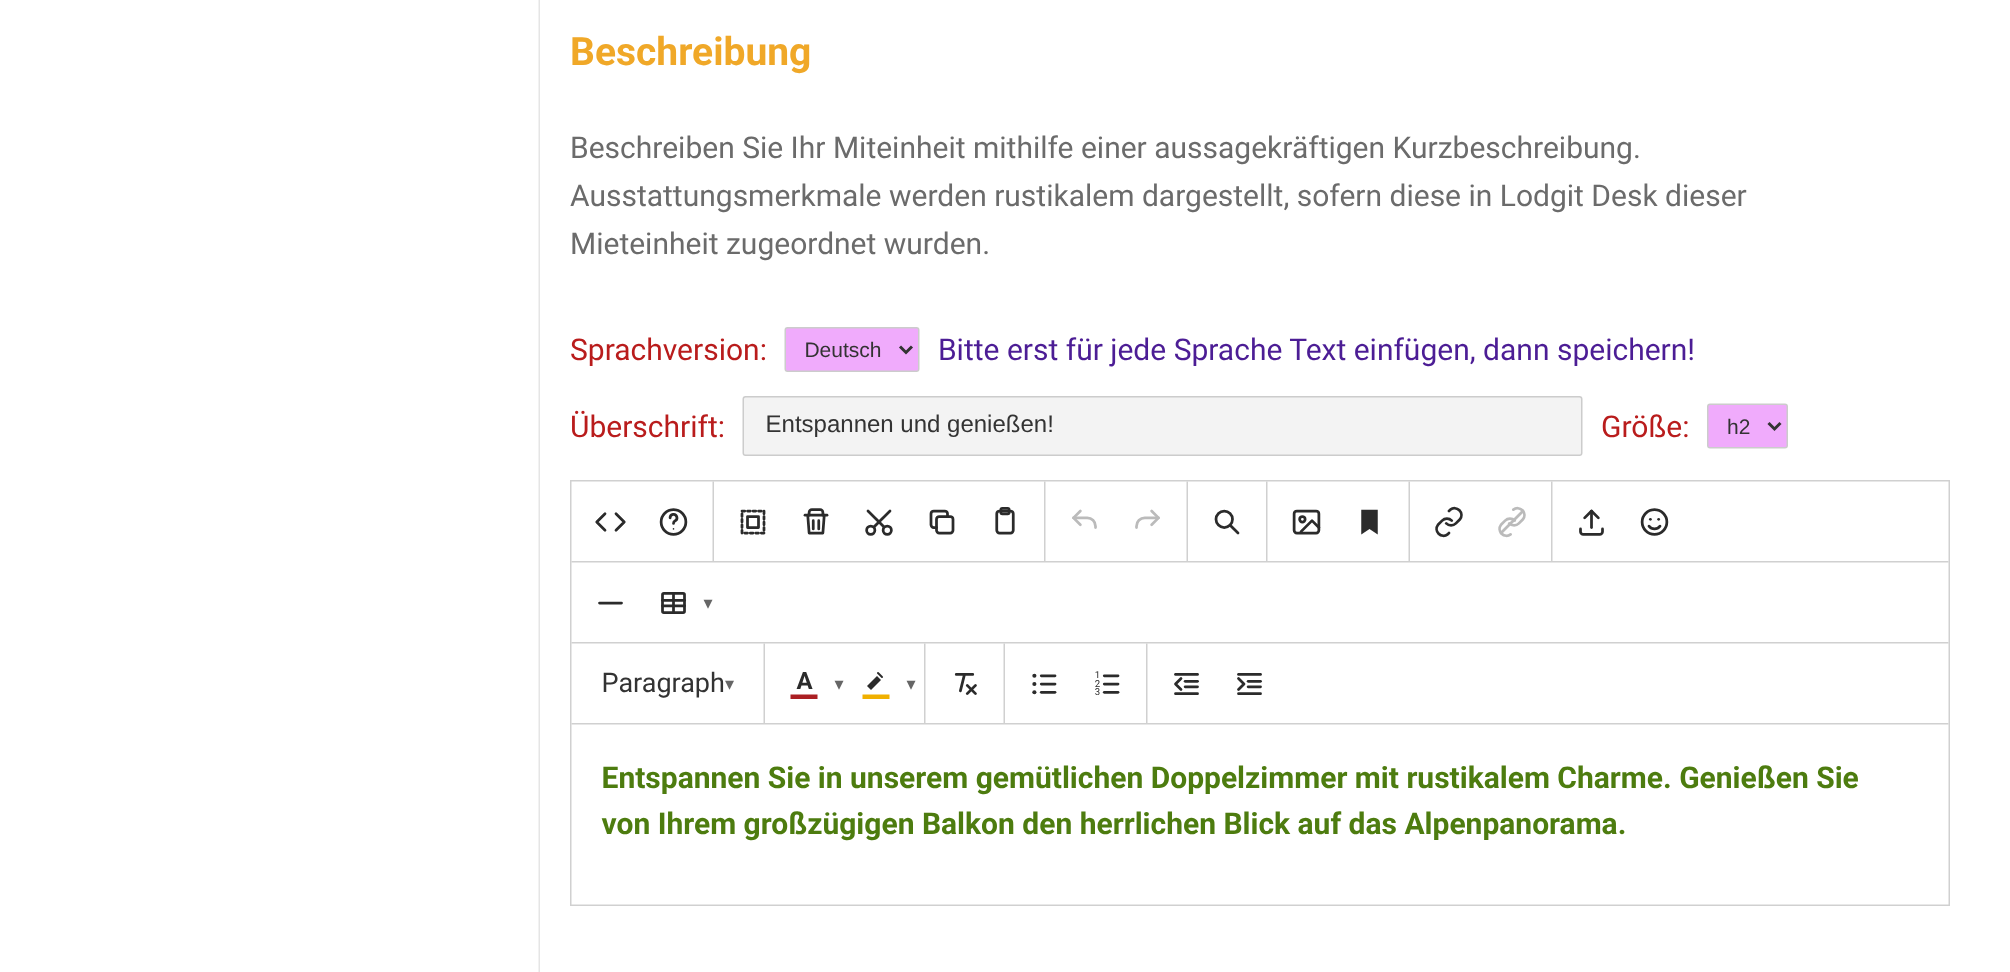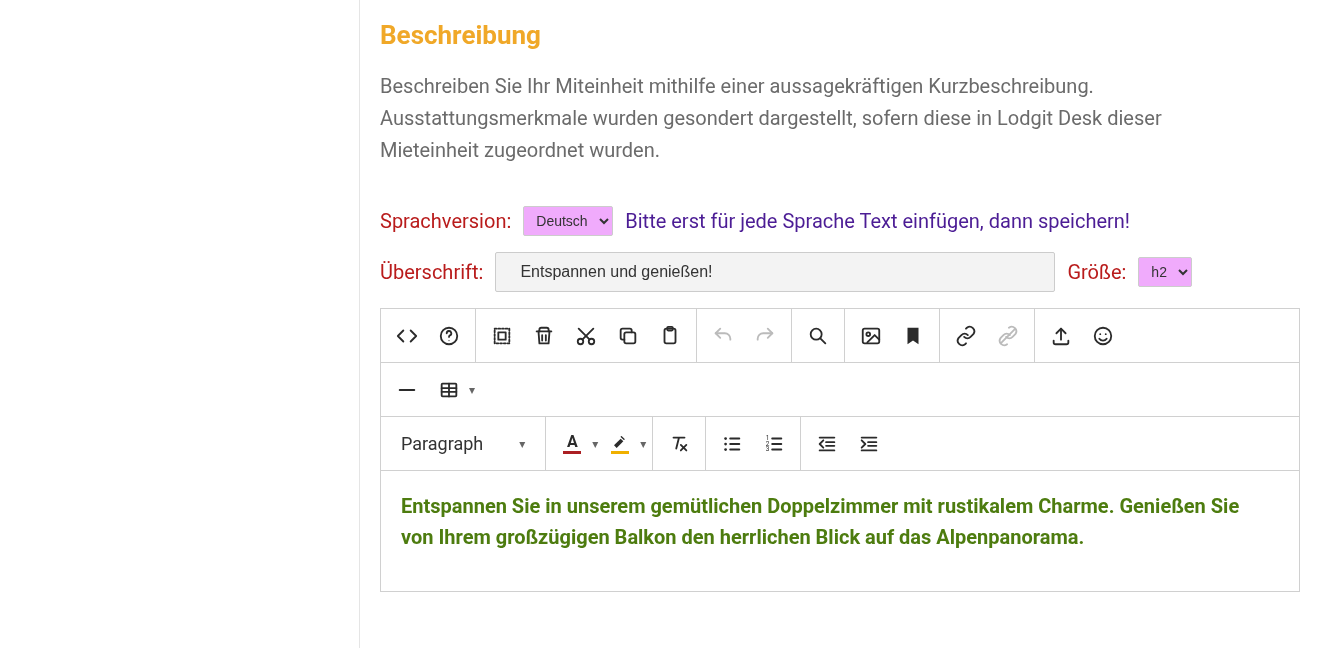--- a/index.html
+++ b/index.html
@@ -18,21 +18,21 @@
     border-right: 1px solid #e5e5e5;
   }
   .main {
     flex: 1;
     padding: 20px 40px 0 20px;
   }
   .section-title {
     color: #f0a828;
     font-size: 26px;
     font-weight: 700;
-    margin-bottom: 20px;
+    margin-bottom: 32px;
   }
   .section-desc {
     color: #6b6b6b;
     font-size: 20px;
     line-height: 1.6;
     margin-bottom: 40px;
     max-width: 880px;
   }
   .row {
     display: flex;
@@ -55,21 +55,21 @@
   select.small {
     font-size: 14px;
     padding: 5px 8px;
   }
   .hint {
     color: #4c1d95;
     font-size: 20px;
   }
   .text-input {
     font-size: 16px;
-    padding: 10px 24px;
+    padding: 10px 14px;
     border: 1px solid #ccc;
     background: #f3f3f3;
     color: #333;
     border-radius: 2px;
   }
   .heading-input {
     width: 560px;
   }
   
   .editor {
@@ -100,21 +100,20 @@
   }
   .tool svg { width: 22px; height: 22px; }
   .tool.disabled { color: #bbb; cursor: default; }
   .tool.paragraph {
     width: auto;
     padding: 0 14px;
     font-size: 18px;
     color: #333;
     cursor: pointer;
     justify-content: flex-start;
-    gap: 36px;
   }
   .chevron-down {
     font-size: 12px;
     color: #666;
   }
   .tool .underline-bar {
     height: 3px;
     width: 18px;
     background: #ab1f23;
     margin-top: 1px;
@@ -138,21 +137,21 @@
   .fill { fill: currentColor; stroke: none; }
 </style>
 </head>
 <body>
 
 <div class="page">
   <div class="sidebar"></div>
   <div class="main">
 
     <h2 class="section-title">Beschreibung</h2>
-    <p class="section-desc">Beschreiben Sie Ihr Miteinheit mithilfe einer aussagekräftigen Kurzbeschreibung. Ausstattungsmerkmale wurden gesondert dargestellt, sofern diese in Lodgit Desk dieser Mieteinheit zugeordnet wurden.</p>
+    <p class="section-desc">Beschreiben Sie Ihr Miteinheit mithilfe einer aussagekräftigen Kurzbeschreibung. Ausstattungsmerkmale werden rustikalem dargestellt, sofern diese in Lodgit Desk dieser Mieteinheit zugeordnet wurden.</p>
 
     <div class="row">
       <span class="label">Sprachversion:</span>
       <select class="small">
         <option>Deutsch</option>
       </select>
       <span class="hint">Bitte erst für jede Sprache Text einfügen, dann speichern!</span>
     </div>
 
     <div class="row">

